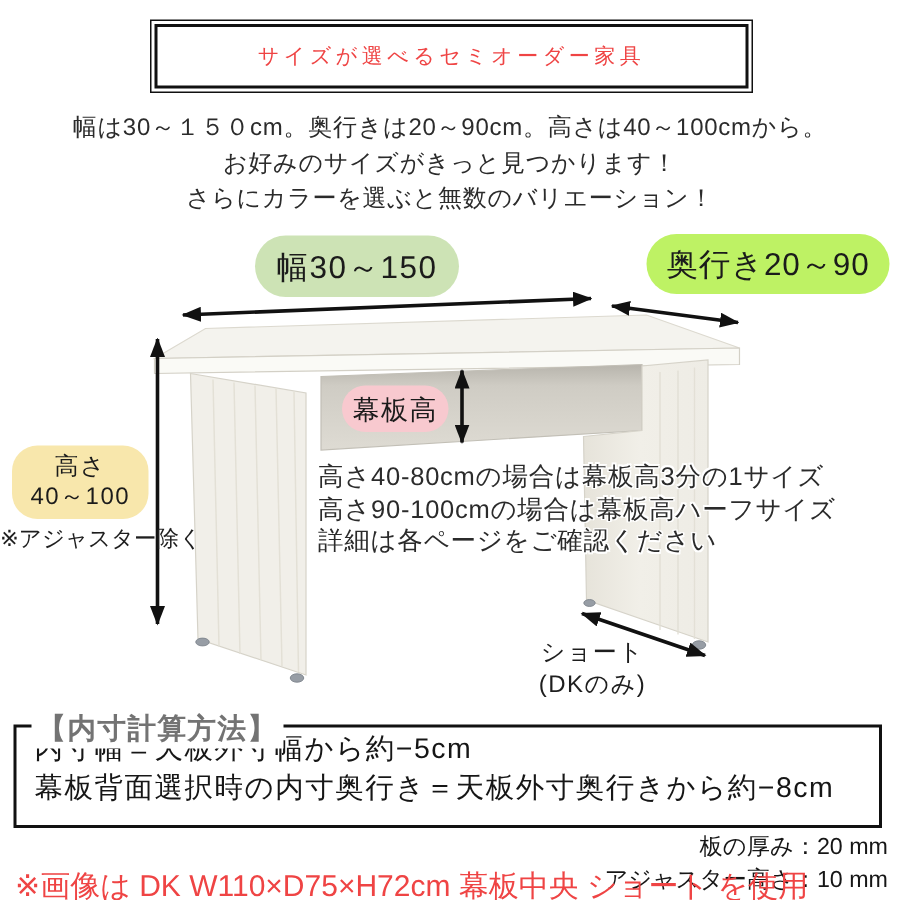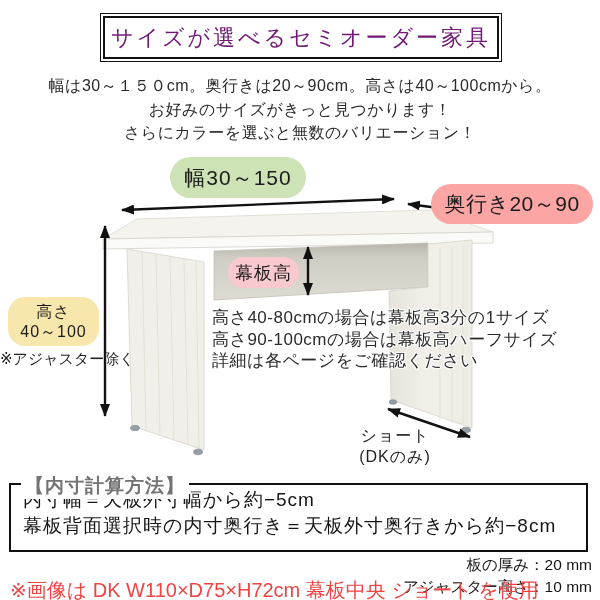--- a/index.html
+++ b/index.html
@@ -4,36 +4,36 @@
 <style>
   html,body{margin:0;padding:0;background:#fff;}
   body{font-family:"Liberation Sans","DejaVu Sans",sans-serif;color:#1e1e1e;}
   #canvas{position:relative;width:600px;height:600px;background:#fff;overflow:hidden;}
 
   
   .title-outer{position:absolute;left:100px;top:13px;width:402px;height:49px;
     border:1px solid #111;padding:2px;box-sizing:border-box;background:#fff;}
   .title-inner{width:100%;height:100%;border:2px solid #111;box-sizing:border-box;
     display:flex;align-items:center;justify-content:center;}
-  .title-text{font-size:22px;letter-spacing:3px;color:#701a75;white-space:nowrap;}
+  .title-text{font-size:14px;letter-spacing:3px;color:#ef4444;white-space:nowrap;}
 
   
   .intro{position:absolute;left:0;top:74px;width:600px;text-align:center;
     font-size:16px;line-height:23.5px;letter-spacing:0.5px;color:#2b2b2b;}
 
   
   .illus{position:absolute;left:0;top:0;width:600px;height:600px;}
 
   
   .pill{position:absolute;display:flex;align-items:center;justify-content:center;
     color:#1b1b1b;white-space:nowrap;}
   .pill-width{left:170px;top:157px;width:136px;height:41px;border-radius:21px;
     background:#cde3b5;font-size:21px;letter-spacing:1px;}
   .pill-depth{left:431px;top:156px;width:162px;height:40px;border-radius:21px;
-    background:#fca5a5;font-size:21px;letter-spacing:0.5px;margin-top:28px;}
+    background:#bef264;font-size:21px;letter-spacing:0.5px;}
   .pill-apron{left:228px;top:257px;width:71px;height:31px;border-radius:16px;
     background:#f8c9cf;font-size:18px;letter-spacing:1px;}
   .pill-height{left:8px;top:297px;width:91px;height:49px;border-radius:17px;
     background:#f8e7ac;font-size:16px;line-height:20px;flex-direction:column;
     letter-spacing:1px;}
 
   .height-note{position:absolute;left:0px;top:350px;width:145px;font-size:15px;
     letter-spacing:0;color:#1e1e1e;white-space:nowrap;}
 
   .apron-note{position:absolute;left:212px;top:307px;font-size:17px;line-height:21.5px;

